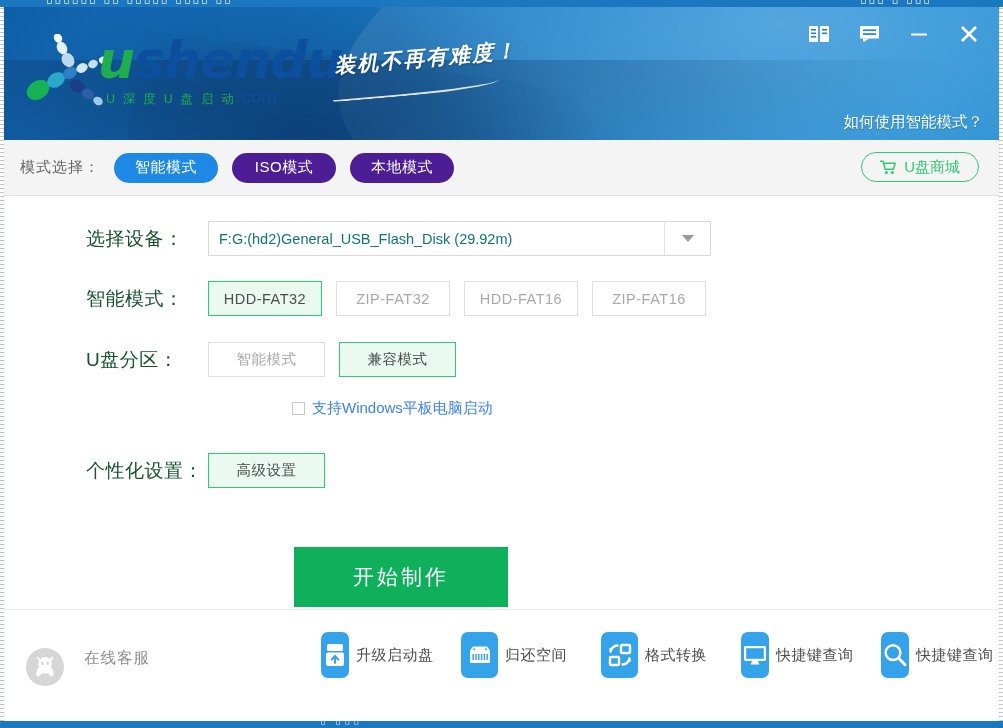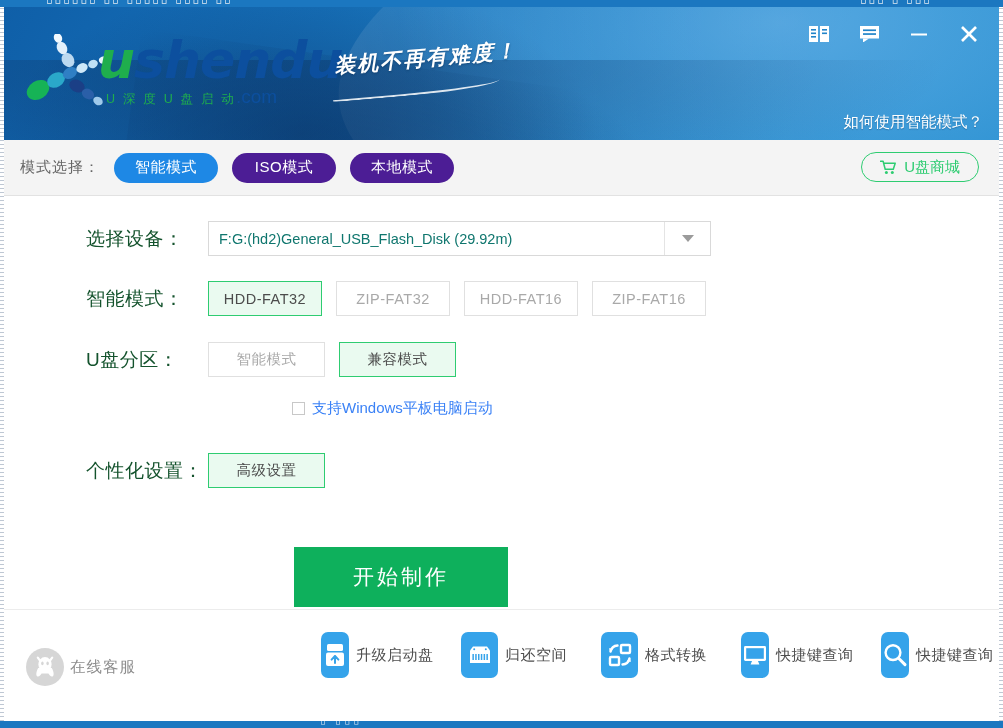--- a/index.html
+++ b/index.html
@@ -350,22 +350,21 @@
     position: absolute;
     top: 609px; left: 4px;
     width: 995px; height: 112px;
     background: #ffffff;
     border-top: 1px solid #ececec;
   }
   .service {
     position: absolute;
     left: 22px; top: 38px;
     display: flex;
-    align-items: center;
-    gap: 6px;
+    gap: 20px;
     cursor: pointer;
     font-family: Liberation Serif, serif;
   }
   .qq-circle {
     width: 38px; height: 38px;
     border-radius: 50%;
     background: #d6d6d6;
     display: flex;
     align-items: center;
     justify-content: center;

